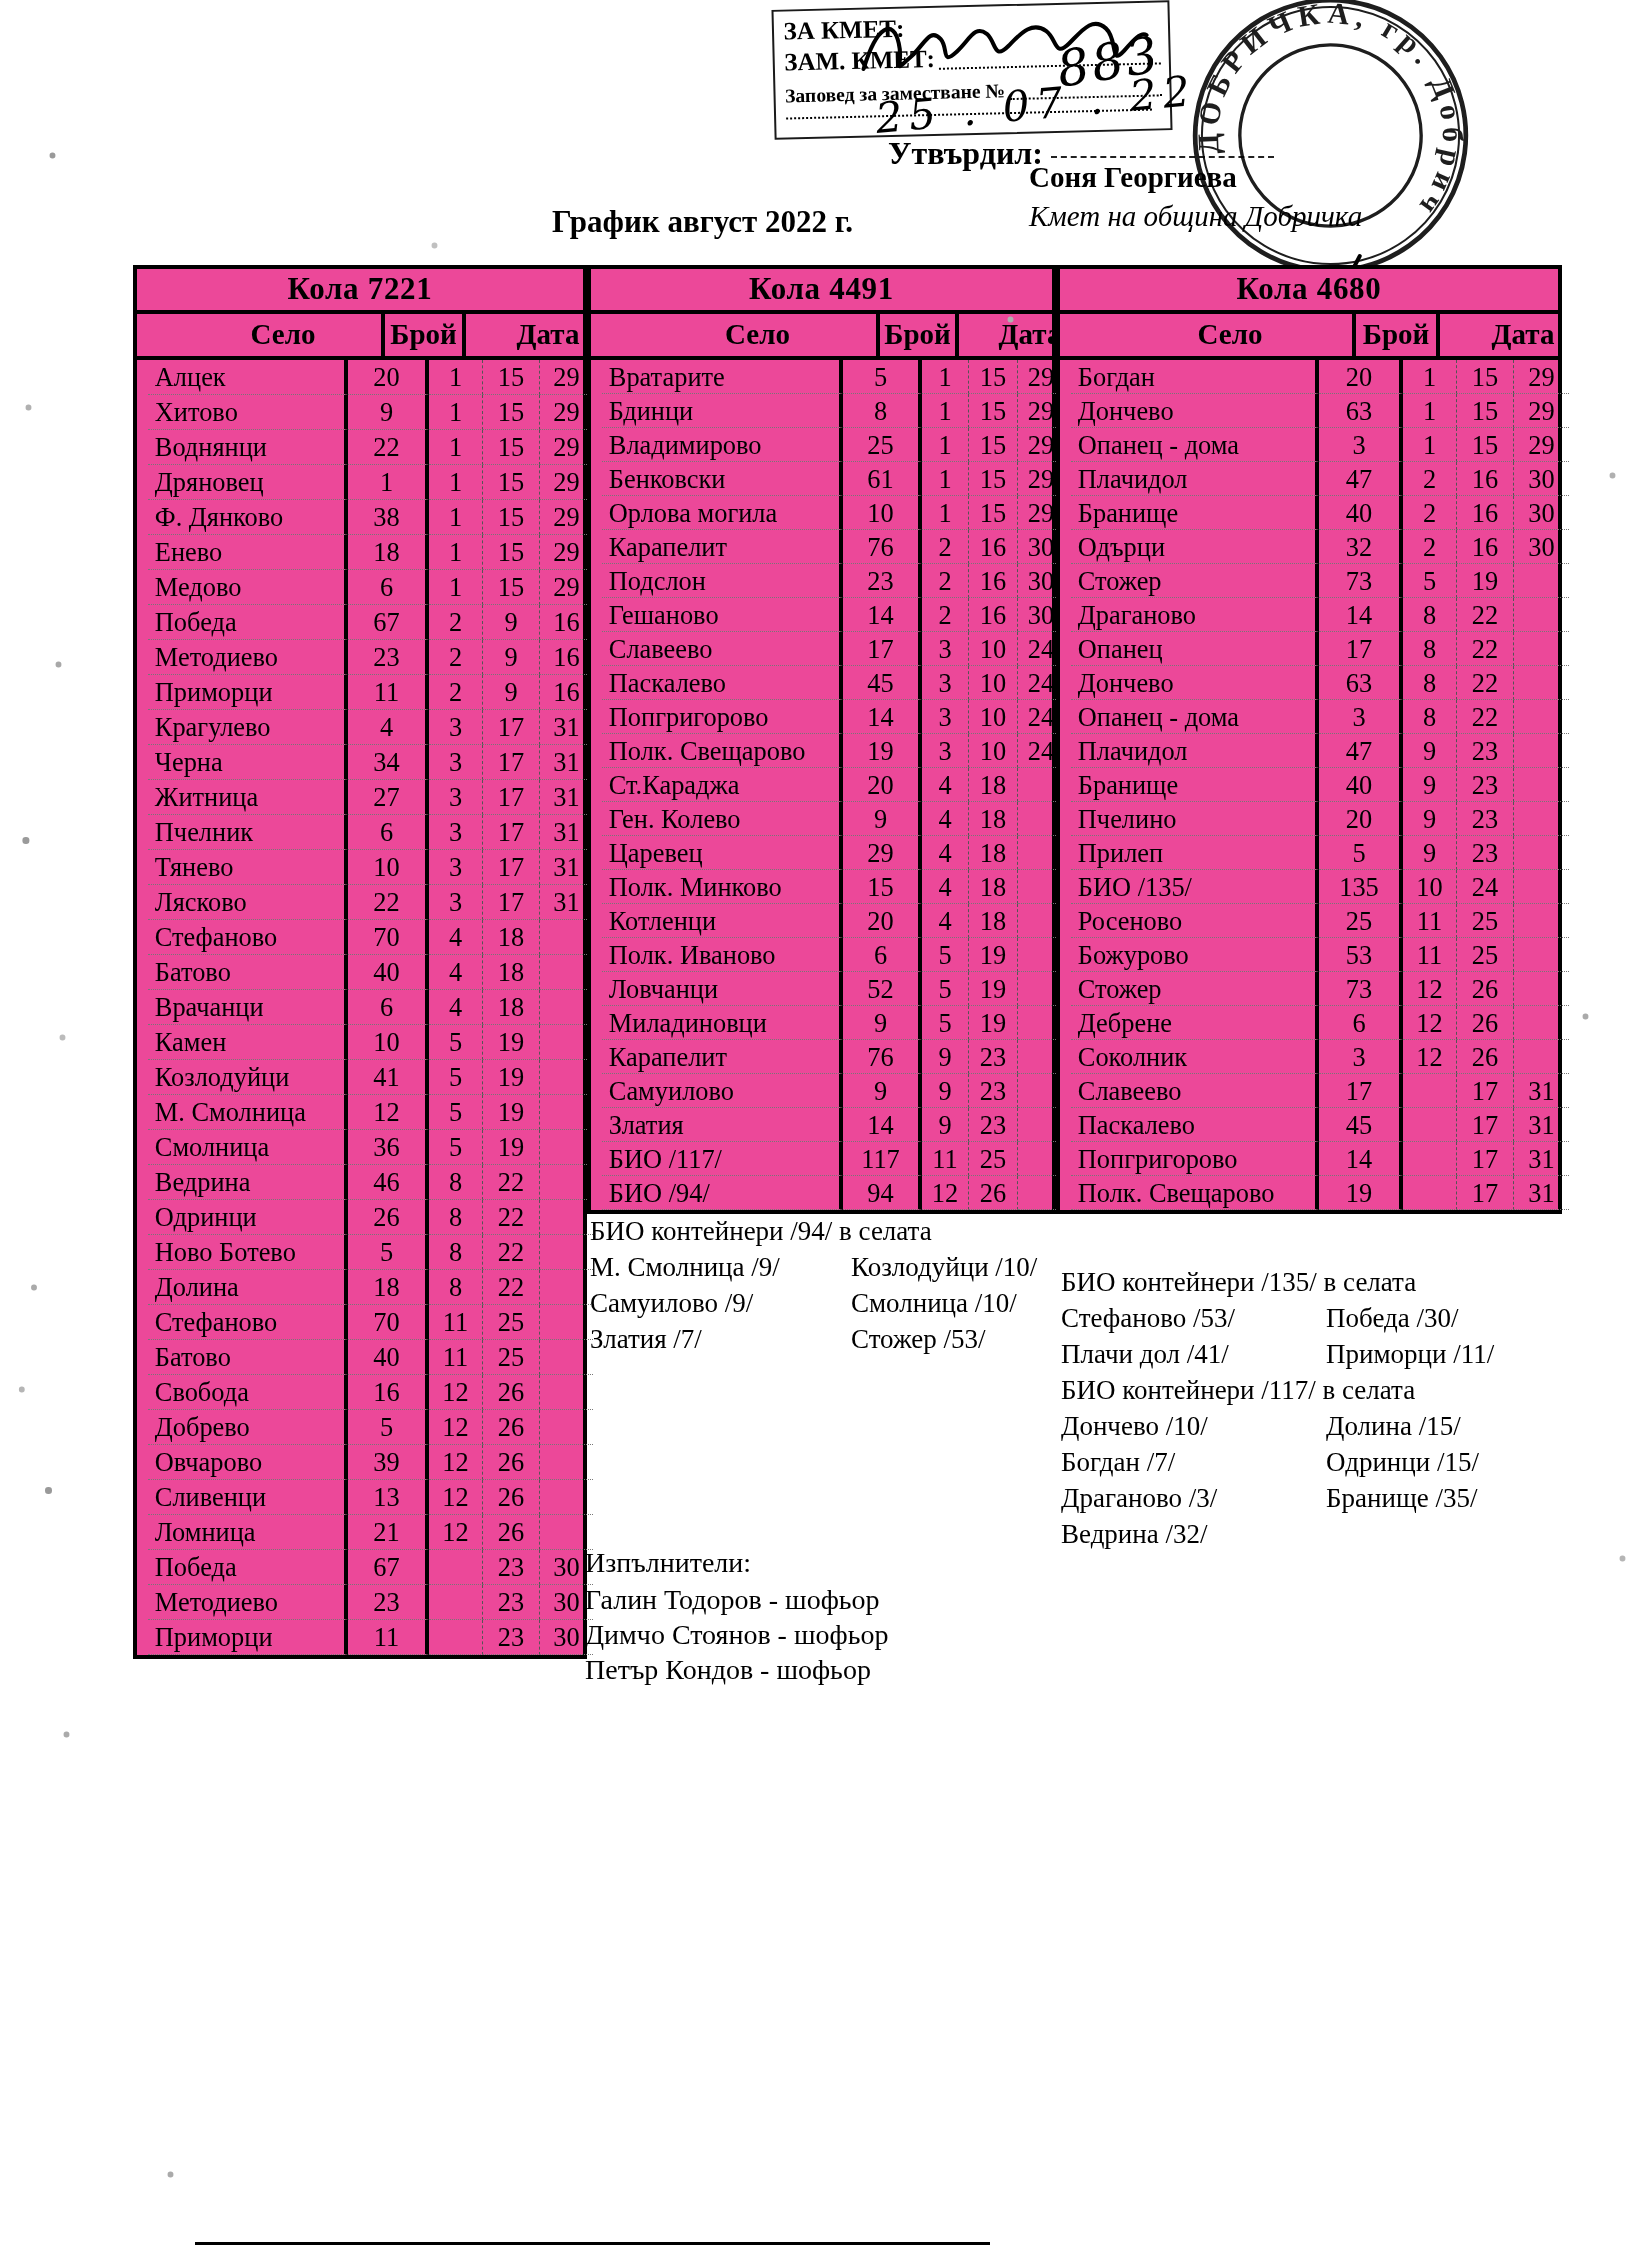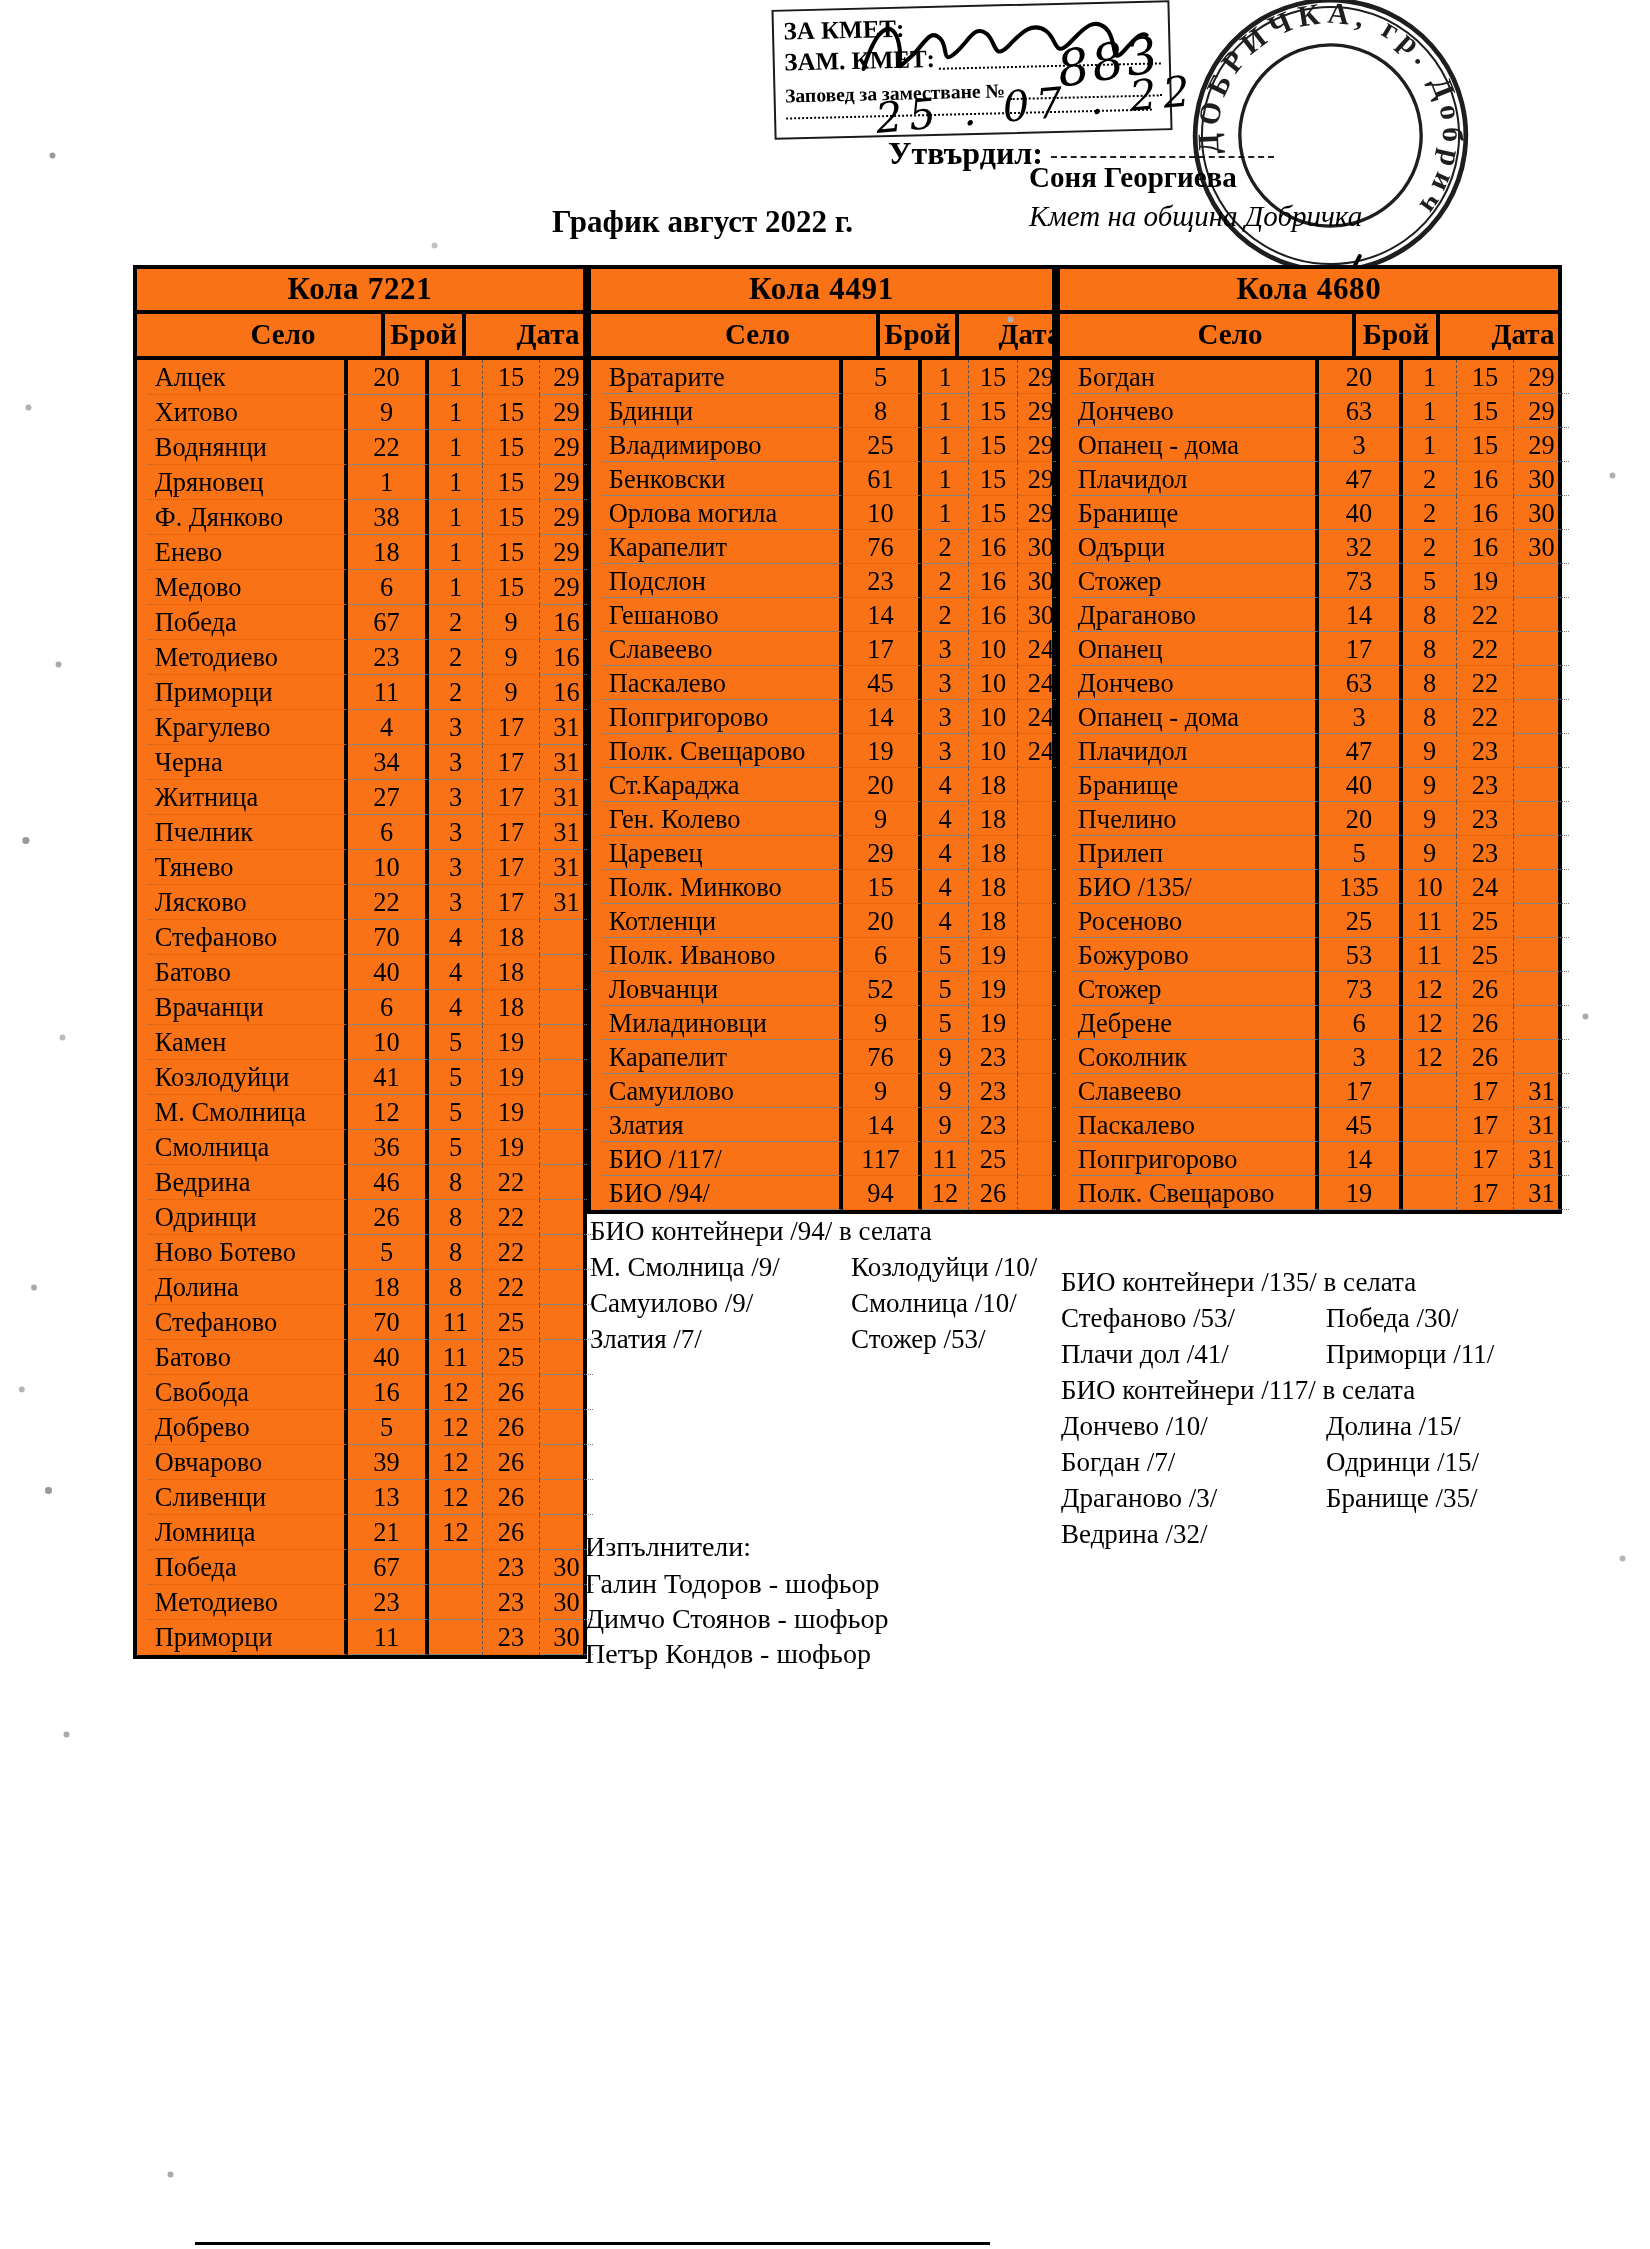--- a/index.html
+++ b/index.html
@@ -22,38 +22,38 @@
   .hw-date{left:875px; top:80px; font-size:42px; transform:rotate(-5deg); letter-spacing:6.8px;}
   .utvardil{position:absolute; left:888px; top:135px; font-weight:bold; font-size:32px; white-space:nowrap;}
   .utvardil .dash{display:inline-block; width:223px; border-bottom:2px dashed #222; vertical-align:middle; margin-left:8.1px;}
   .approver-name{position:absolute; left:1029px; top:161px; font-weight:bold; font-size:29px; white-space:nowrap;}
   .approver-title{position:absolute; left:1029px; top:200px; font-style:italic; font-size:29px; white-space:nowrap;}
   .doc-title{position:absolute; left:552px; top:204px; font-weight:bold; font-size:31px; white-space:nowrap;}
   .round-stamp{position:absolute; left:1183px; top:-12.2px; opacity:.88; transform:rotate(-14deg);}
   .sig-svg{position:absolute; left:854px; top:4.1px;}
   .tail-svg{position:absolute; left:1273px; top:252px;}
   
-  .tbl{position:absolute; border:4.1px solid #000; box-sizing:border-box; background:#f97316;}
+  .tbl{position:absolute; border:4.1px solid #000; box-sizing:border-box; background:#ec4899;}
   .tbl .ttl{height:41px; line-height:39px; text-align:center; font-weight:bold; font-size:31px; border-bottom:4.1px solid #000; letter-spacing:0.7px;}
   .hdr,.tbody{display:grid; grid-template-columns:var(--cols);}
   .hdr{height:42px; line-height:41px; font-weight:bold; font-size:29px; text-align:center; border-bottom:4.1px solid #000;padding-left:48px;}
   .hdr .h-selo,.hdr .h-broy{border-right:4.1px solid #000;}
   .hdr .h-data{grid-column:span 3;}
   .tbody{grid-auto-rows:var(--rh); font-size:26.4px;padding-left:11px;}
   .cell{line-height:var(--rh); border-bottom:1.4px dotted #777; white-space:nowrap; overflow:hidden;}
   .cell.v{padding-left:6.8px; border-right:4.1px solid #000;}
   .cell.b{text-align:center; border-right:4.1px solid #000;}
   .cell.d1,.cell.d2{text-align:center; border-right:1.4px dashed #555;}
   .cell.d3{text-align:center;}
   
   .note-block{position:absolute; font-size:27px; line-height:36px; white-space:nowrap;}
   .note-head{font-size:27px; line-height:36px;}
   .note-grid{display:grid; grid-template-columns:var(--nc) auto;}
   .exec-block{position:absolute; left:585px; top:1528px; font-size:28px; line-height:35px; white-space:nowrap;}
-  .exec-head{line-height:38px;}
+  .exec-head{line-height:38px;margin-top:16px;}
   
   .speck{position:absolute; left:0; top:0; width:2.7px; height:2.7px; border-radius:50%; background:transparent;
     box-shadow:51px 154px 0 1.4px #9a9a9a, 27px 406px 0 1.4px #b0b0b0, 57px 663px 0 1.4px #a8a8a8,
       24.4px 839px 0 2px #9a9a9a, 61px 1036px 0 1.4px #bbb, 32.5px 1286px 0 1.4px #aaa,
       47px 1489px 0 2px #999, 20.3px 1388px 0 1.4px #b5b5b5, 65px 1733px 0 1.4px #aaa,
       1611px 474px 0 1.4px #b0b0b0, 1584px 1015px 0 1.4px #aaa, 1621px 1557px 0 1.4px #b5b5b5,
       433px 244px 0 1.4px #c0c0c0, 1009px 318px 0 1.4px #b0b0b0, 169px 2173px 0 1.4px #aaa;}
   .bottom-scan-line{position:absolute; left:195px; top:2242px; width:795px; height:3.4px; background:#000;}
 </style>
 </head>

